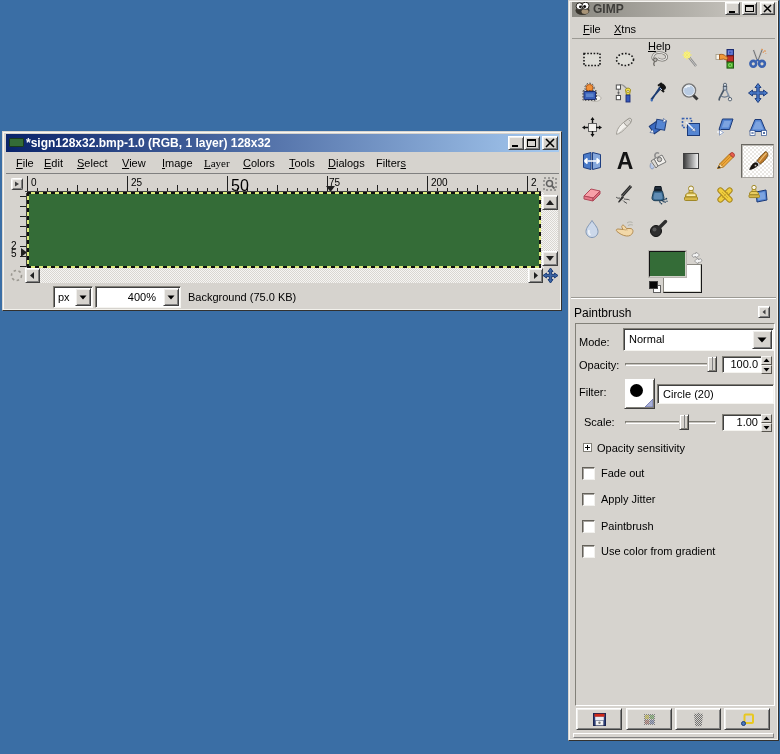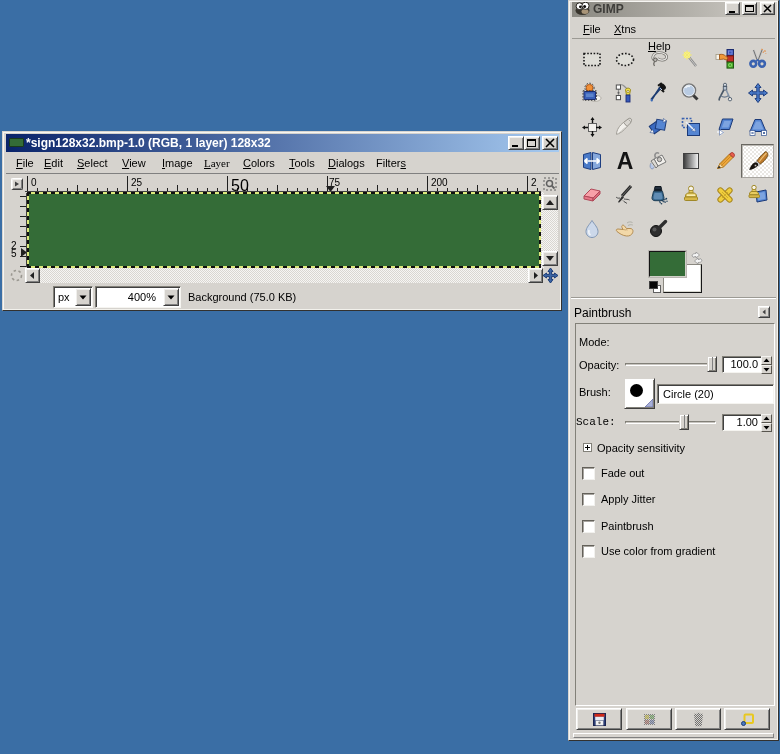--- a/index.html
+++ b/index.html
@@ -501,52 +501,60 @@
   <div class="abs" style="left:5px; top:305px; font-size:12px; color:#000;">Paintbrush</div>
   <div class="abs btn" style="left:189px; top:305px; width:12px; height:12px;">
       <svg width="10" height="10" viewBox="0 0 10 10">
         <path d="M6.5 2.5 L3.5 5 L6.5 7.5 Z" fill="#404040"></path>
       </svg>
     </div>
 
   <div class="abs" id="opts" style="left:6px; top:322px; width:200px; height:383px; border:1px solid; border-color:#828078 #fff #fff #828078;">
 
     <span class="abs lbl" style="left:3px; top:12px;">Mode:</span>
+    <div class="abs sunken" style="left:47px; top:4px; width:151px; height:23px;">
+      <span class="abs lbl" style="left:5px; top:4px;">Normal</span>
+      <div class="abs btn" style="right:1px; top:1px; width:20px; height:19px;">
+          <svg width="18" height="17" viewBox="0 0 18 17">
+            <path d="M4.5 6.5 H13.5 L9 11.5 Z" fill="#000"></path>
+          </svg>
+        </div>
+    </div>
 
     <span class="abs lbl" style="left:3px; top:35px;">Opacity:</span>
     <div class="abs" style="left:49px; top:39px; width:91px; height:3px; border:1px solid; border-color:#828078 #fff #fff #828078; background:#c8c5c0;"></div>
     <div class="abs raised2" style="left:131px; top:32px; width:10px; height:16px;">
         <div class="abs" style="left:4px; top:0px; width:1px; height:14px; background:#808080;"></div>
       </div>
     <div class="abs sunken" style="left:146px; top:32px; width:40px; height:17px;">
         <span class="abs lbl" style="right:3px; top:1px;">100.0</span>
       </div>
     <div class="spin" style="left:185px; top:32px;">
         <svg width="9" height="7" viewBox="0 0 9 7">
           <path d="M4.5 1.5 L7.5 5 H1.5 Z" fill="#000"></path>
         </svg>
       </div>
     <div class="spin" style="left:185px; top:41px;">
         <svg width="9" height="7" viewBox="0 0 9 7">
           <path d="M4.5 5.5 L7.5 2 H1.5 Z" fill="#000"></path>
         </svg>
       </div>
 
-    <span class="abs lbl" style="left:3px; top:62px;">Brush:</span>
+    <span class="abs lbl" style="left:3px; top:62px;">Filter:</span>
     <div class="abs raised2" style="left:48px; top:54px; width:31px; height:31px; background:#fff;">
       <div class="abs" style="left:5px; top:5px; width:13px; height:13px; border-radius:50%; background:#000;"></div>
       <svg class="abs" style="right:1px; bottom:1px;" width="8" height="8" viewBox="0 0 8 8">
           <path d="M8 0 V8 H0 Z" fill="#a8b0d8" stroke="#6870a8" stroke-width="0.8"></path>
         </svg>
     </div>
     <div class="abs sunken" style="left:81px; top:60px; width:117px; height:20px;">
         <span class="abs lbl" style="left:5px; top:3px;">Circle (20)</span>
       </div>
 
-    <span class="abs lbl" style="left:0; top:92px;font-family:Liberation Mono, monospace;">Scale:</span>
+    <span class="abs lbl" style="left:8px; top:92px;">Scale:</span>
     <div class="abs" style="left:49px; top:97px; width:91px; height:3px; border:1px solid; border-color:#828078 #fff #fff #828078; background:#c8c5c0;"></div>
     <div class="abs raised2" style="left:103px; top:90px; width:10px; height:16px;">
         <div class="abs" style="left:4px; top:0px; width:1px; height:14px; background:#808080;"></div>
       </div>
     <div class="abs sunken" style="left:146px; top:90px; width:40px; height:17px;">
         <span class="abs lbl" style="right:3px; top:1px;">1.00</span>
       </div>
     <div class="spin" style="left:185px; top:90px;">
         <svg width="9" height="7" viewBox="0 0 9 7">
           <path d="M4.5 1.5 L7.5 5 H1.5 Z" fill="#000"></path>

